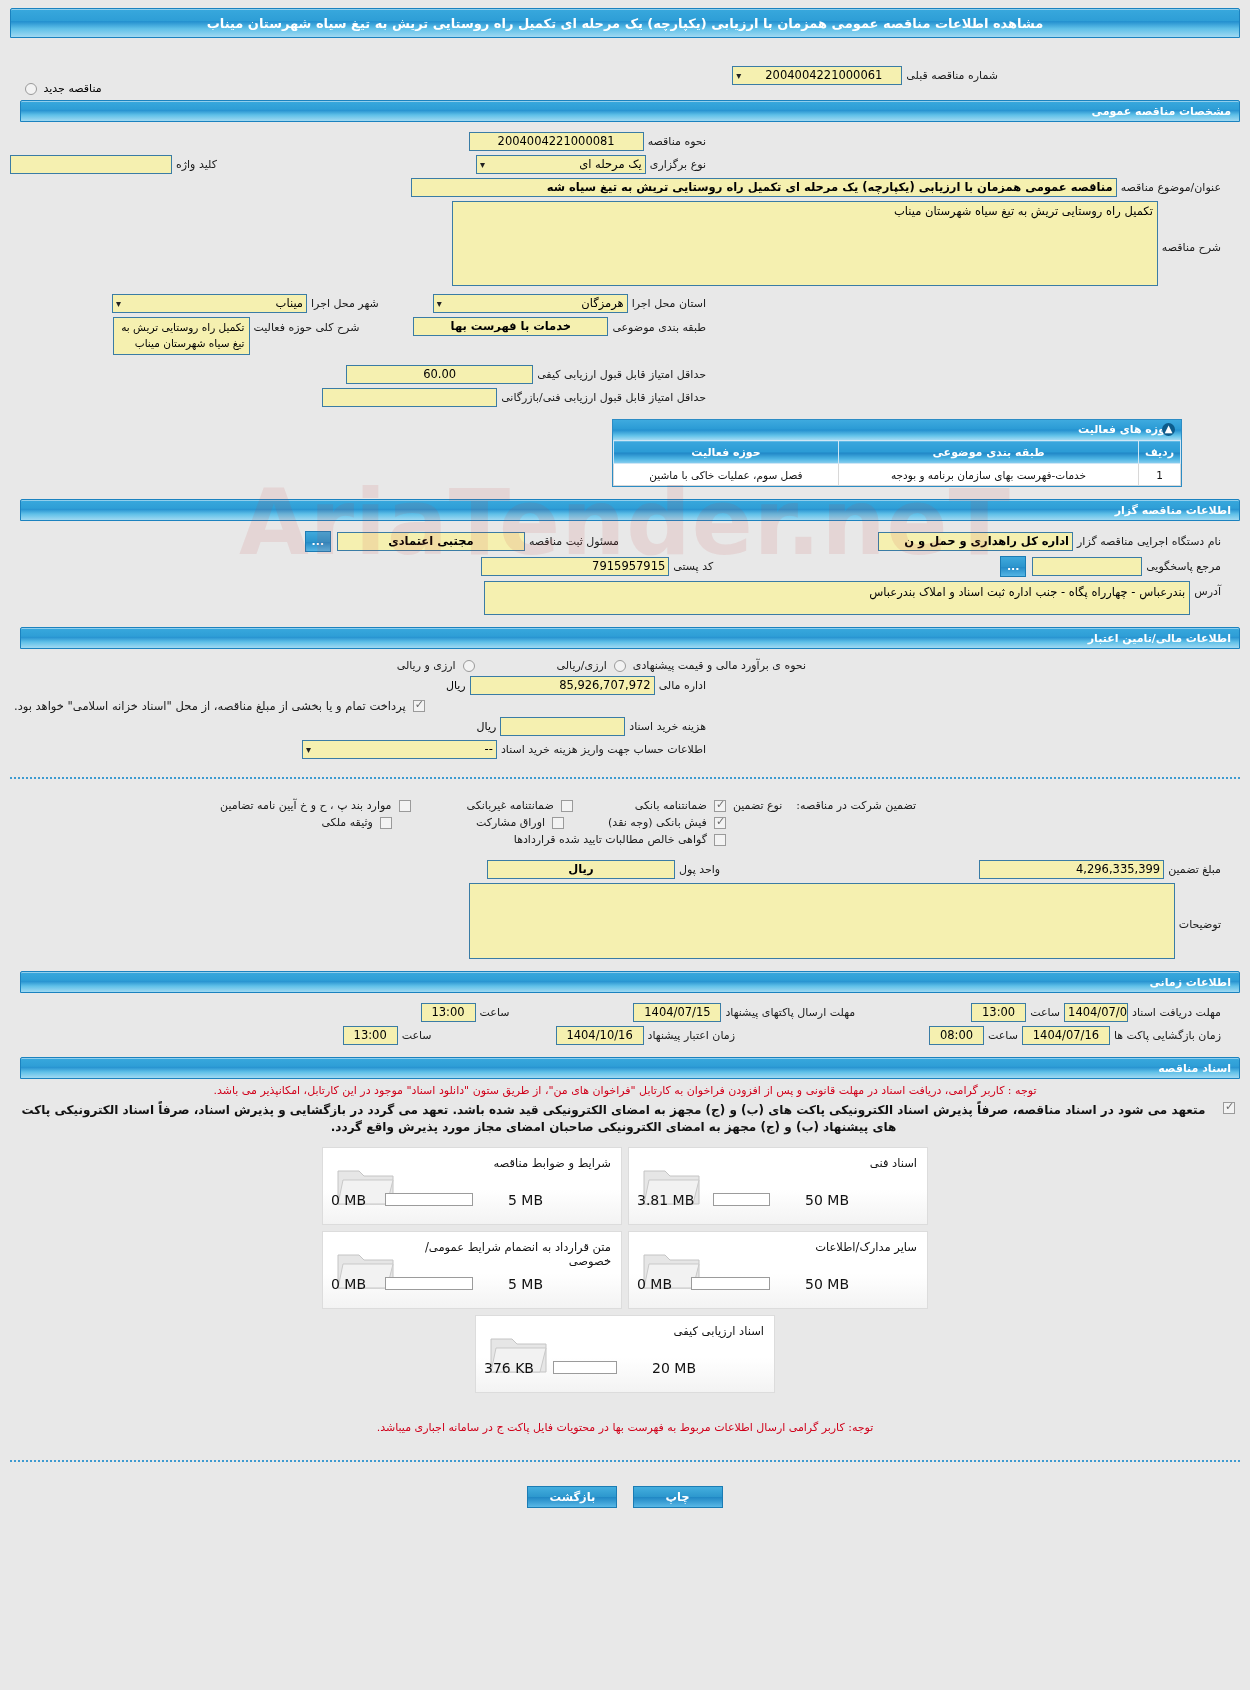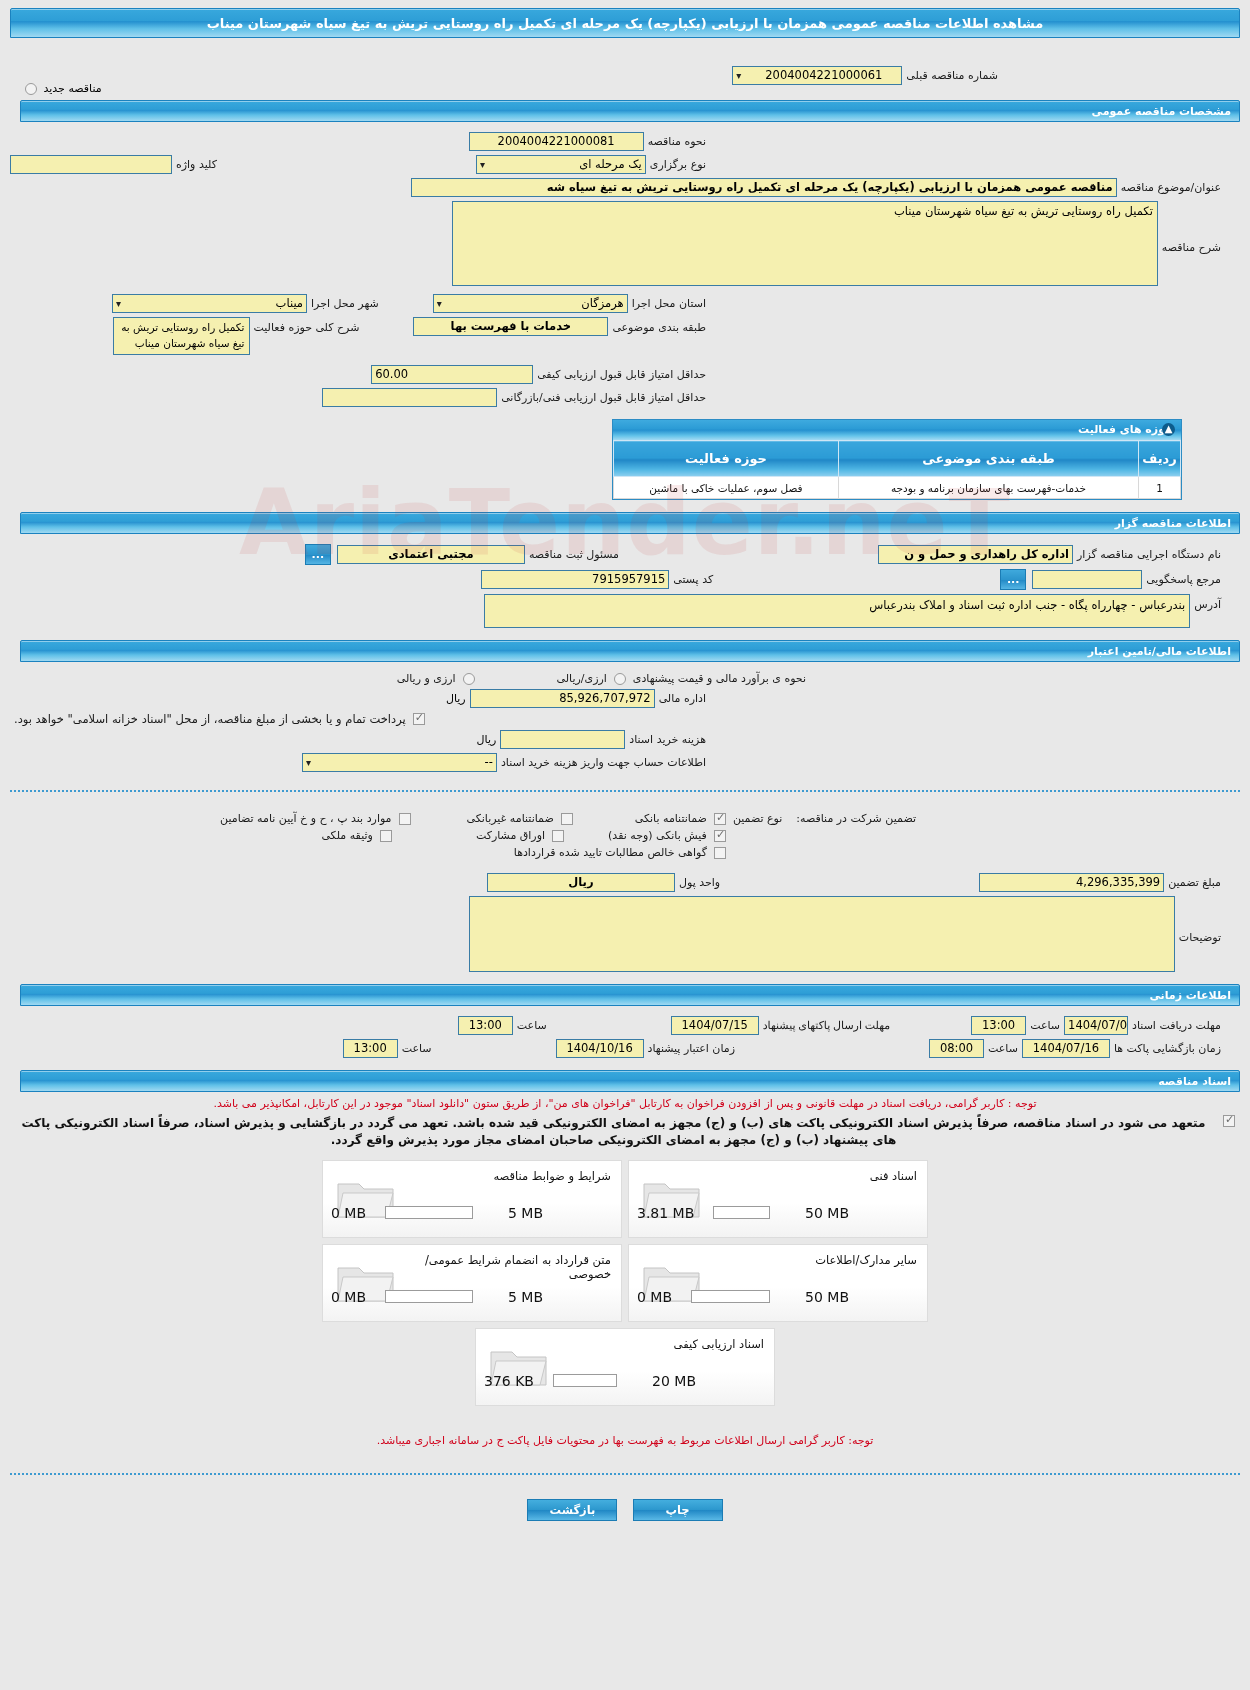--- a/index.html
+++ b/index.html
@@ -136,22 +136,22 @@
   .collapse-btn {
     position: absolute; right: 6px; top: 3px;
     width: 13px; height: 13px; border-radius: 50%;
     background: #0d5c8c; color: #fff;
     font-size: 10px; line-height: 12px; text-align: center;
     cursor: pointer;
   }
   table.tbl { width: 100%; border-collapse: collapse; }
   table.tbl th {
     background: linear-gradient(to bottom, #3aa6dd 0%, #2b9bd5 48%, #1f86c6 52%, #4fb6e4 80%, #8ed0ef 100%);
-    color: #fff; font-size: 13px; font-weight: bold;
-    height: 36px; border: 1px solid #cfe6f5;
+    color: #fff; font-size: 11px; font-weight: bold;
+    height: 23px; border: 1px solid #cfe6f5;
   }
   table.tbl td {
     font-size: 10.5px; color: #111; height: 22px;
     border: 1px solid #d8d8d8; text-align: center; padding: 0 3px;
     background: #fff;
   }
 
   
   .dots {
     width: 26px; height: 21px;
@@ -286,21 +286,21 @@
 
   <div class="row" style="padding-right:530px;align-items:flex-start;">
     <span class="lbl" style="margin-top:4px;">طبقه بندی موضوعی</span>
     <div class="inp bold" style="width:195px;text-align:center;">خدمات با فهرست بها</div>
     <span class="lbl" style="margin-right:50px;margin-top:4px;">شرح کلی حوزه فعالیت</span>
     <div class="area" style="width:137px;height:38px;line-height:1.5;font-size:10.5px;">تکمیل راه روستایی تریش به تیغ سیاه شهرستان میناب</div>
   </div>
 
   <div class="row" style="padding-right:530px;margin-top:10px;">
     <span class="lbl">حداقل امتیاز قابل قبول ارزیابی کیفی</span>
-    <div class="inp ltr" style="width:162px;text-align:left;">60.00</div>
+    <div class="inp ltr" style="width:187px;text-align:center;">60.00</div>
   </div>
 
   <div class="row" style="padding-right:530px;">
     <span class="lbl">حداقل امتیاز قابل قبول ارزیابی فنی/بازرگانی</span>
     <div class="inp ltr" style="width:175px;"></div>
   </div>
 
   <div style="display:flex;justify-content:flex-start;padding-right:58px;">
     <div class="panel">
       <div class="panel-head">
@@ -433,21 +433,21 @@
 </div>
 
 <div class="bar">اطلاعات زمانی</div>
 <div class="sec">
 
   <div class="row" style="justify-content:flex-start;padding-right:15px;">
     <span class="lbl">مهلت دریافت اسناد</span>
     <div class="inp ltr" style="width:64px;">1404/07/01</div>
     <span class="lbl">ساعت</span>
     <div class="inp ltr" style="width:55px;">13:00</div>
-    <span class="lbl" style="margin-right:77px;font-family:Liberation Serif, serif;">مهلت ارسال پاکتهای پیشنهاد</span>
+    <span class="lbl" style="margin-right:112px;">مهلت ارسال پاکتهای پیشنهاد</span>
     <div class="inp ltr" style="width:88px;">1404/07/15</div>
     <span class="lbl" style="margin-right:120px;">ساعت</span>
     <div class="inp ltr" style="width:55px;">13:00</div>
   </div>
 
   <div class="row" style="justify-content:flex-start;padding-right:15px;">
     <span class="lbl">زمان بازگشایی پاکت ها</span>
     <div class="inp ltr" style="width:88px;">1404/07/16</div>
     <span class="lbl">ساعت</span>
     <div class="inp ltr" style="width:55px;">08:00</div>

